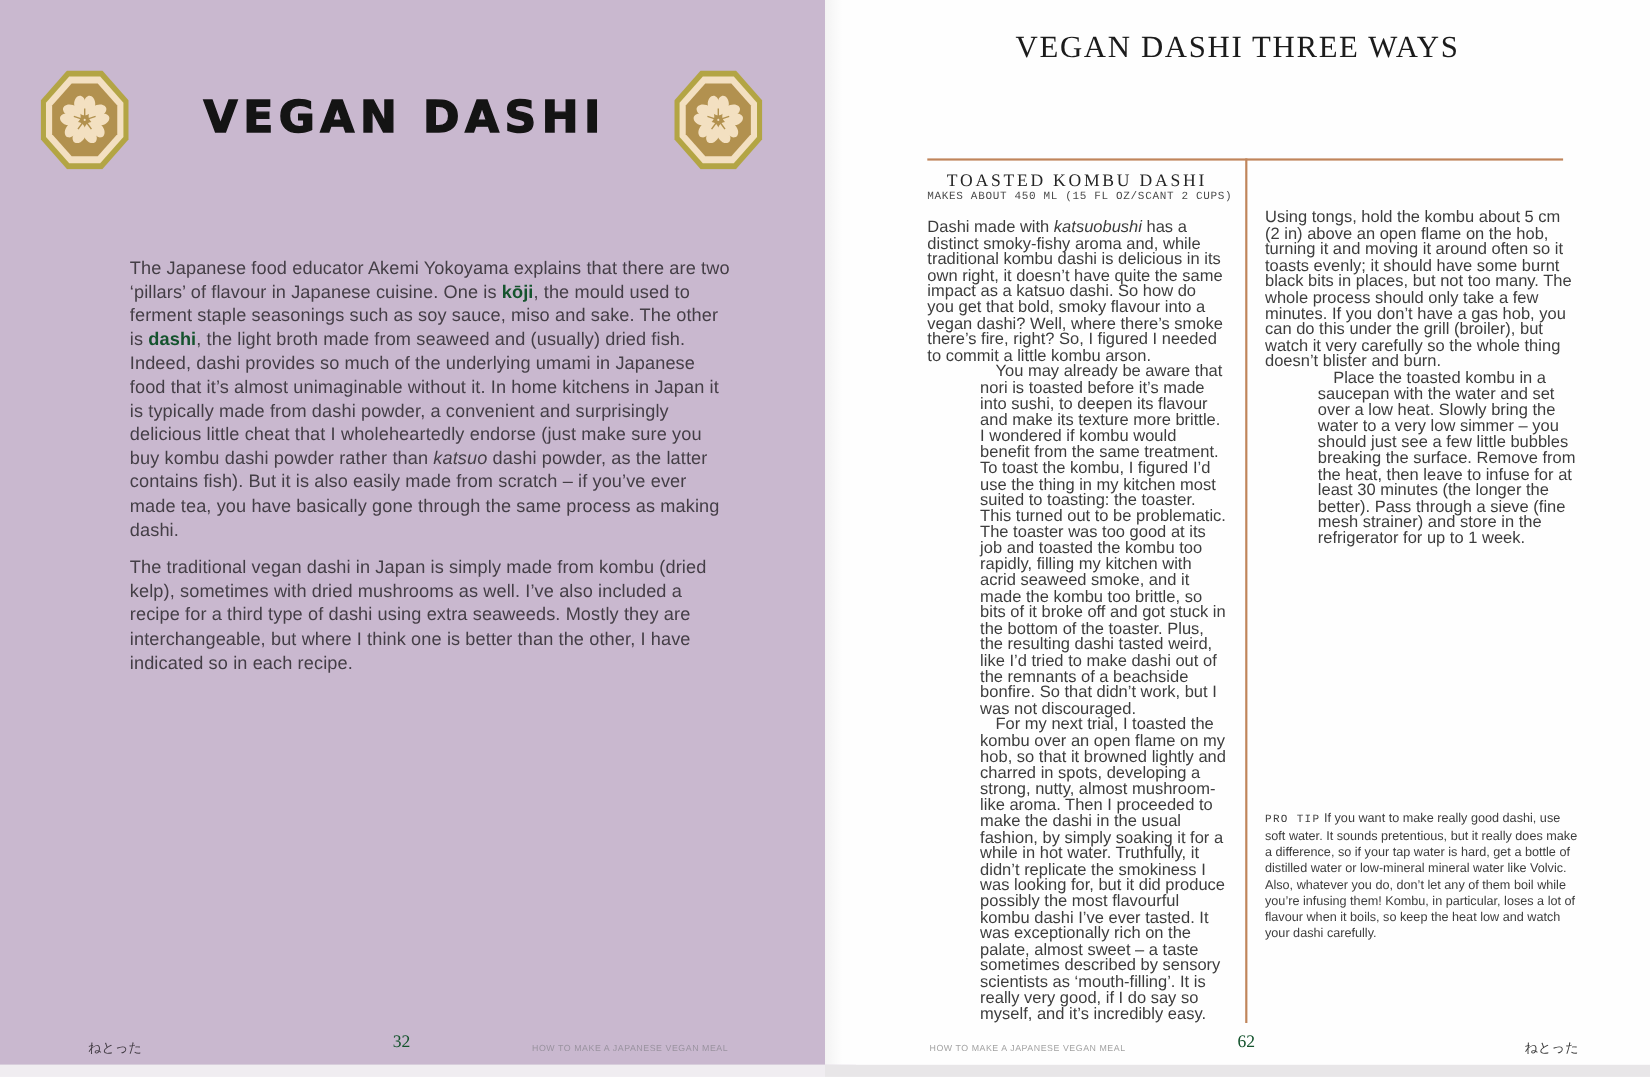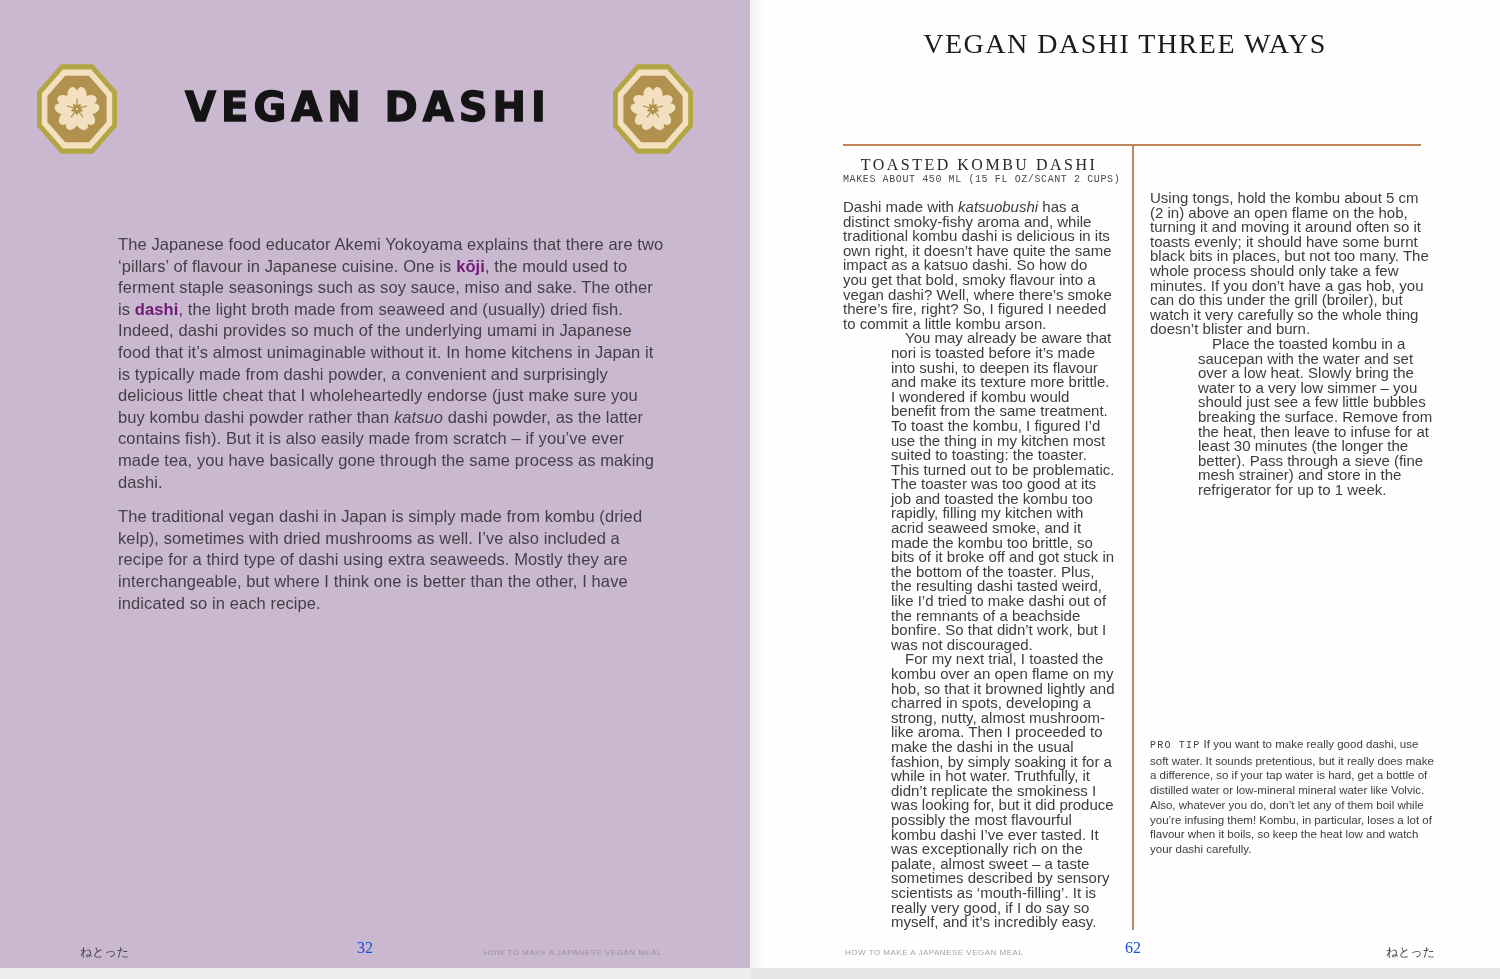--- a/index.html
+++ b/index.html
@@ -13,21 +13,21 @@
   .badge{position:absolute;width:80px;height:90px;}
   .badge-left{left:37px;top:64px;}
   .badge-right{left:613px;top:64px;}
   .left-title{position:absolute;left:118px;top:84px;width:500px;margin:0;text-align:center;
           font-family:"DejaVu Sans",sans-serif;font-weight:bold;font-size:40px;line-height:47px;
           letter-spacing:5px;color:#141414;-webkit-text-stroke:1.3px #141414;}
   .intro{position:absolute;left:118px;top:234px;width:546px;font-size:16.5px;line-height:21.6px;
           color:#443e46;letter-spacing:0.1px;}
   .intro p{margin:0;}
   .intro p + p{margin-top:13px;}
-  .intro strong{font-weight:bold;color:#701a75;}
+  .intro strong{font-weight:bold;color:#14532d;}
   .intro em{font-style:italic;}
 
   
   .page-right{position:absolute;left:750px;top:0;width:750px;height:968px;background:#fefefe;}
   .page-right::before{content:"";position:absolute;left:0;top:0;width:16px;height:100%;
           background:linear-gradient(to right,rgba(0,0,0,0.045),rgba(0,0,0,0));}
   .right-header{position:absolute;left:0;top:28px;width:100%;margin:0;text-align:center;
           font-family:"Liberation Serif",serif;font-weight:normal;font-size:28px;
           letter-spacing:1.5px;color:#1b1b1b;}
   .rule-h{position:absolute;left:93px;top:144px;width:578px;height:2px;background:#c0855b;}
@@ -51,21 +51,21 @@
   .pro-tip{position:absolute;left:400px;top:737px;width:284px;font-size:11.5px;
           line-height:14.7px;color:#3d3d3d;}
   .tip-label{font-family:Liberation Mono, monospace;font-size:10px;
           letter-spacing:1.2px;color:#3d3d3d;}
 
   
   .footer-jp{position:absolute;top:944px;font-size:12px;color:#403a42;}
   .page-left .footer-jp{left:80px;}
   .page-right .footer-jp{left:636px;color:#3a3a3a;}
   .footer-page{position:absolute;top:939px;width:70px;text-align:center;
-          font-family:"Liberation Serif",serif;font-size:16px;color:#1d4ed8;}
+          font-family:"Liberation Serif",serif;font-size:16px;color:#14532d;}
   .page-left .footer-page{left:330px;}
   .page-right .footer-page{left:348px;}
   .footer-running{position:absolute;top:948px;font-size:8px;letter-spacing:0.5px;}
   .page-left .footer-running{left:440px;width:222px;text-align:right;color:#9a93a0;}
   .page-right .footer-running{left:95px;color:#a3a3a3;}
 
   
   .bottom-edge-left{position:absolute;left:0;top:968px;width:750px;height:11px;background:#f0edf1;}
   .bottom-edge-right{position:absolute;left:750px;top:968px;width:750px;height:11px;background:#e8e6e8;}
 </style>

